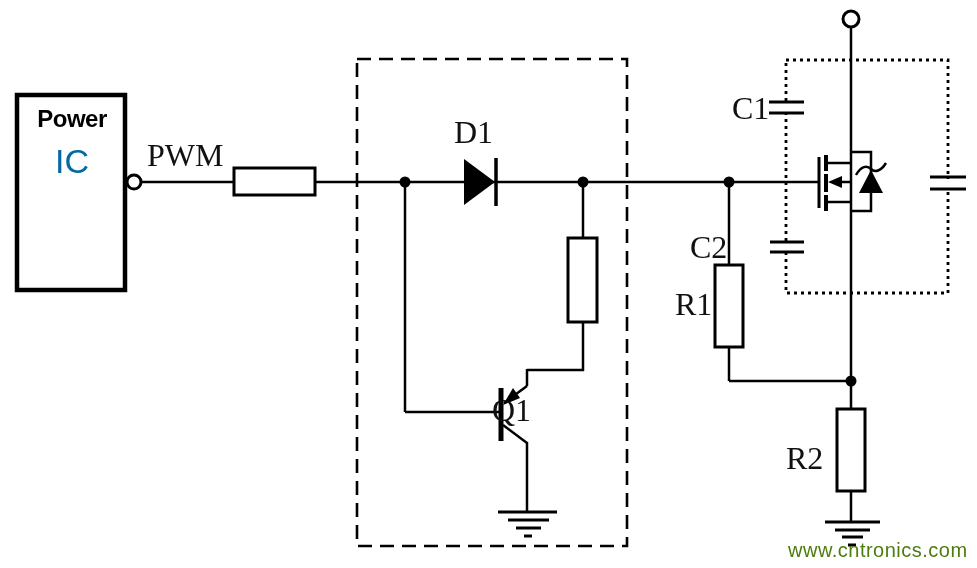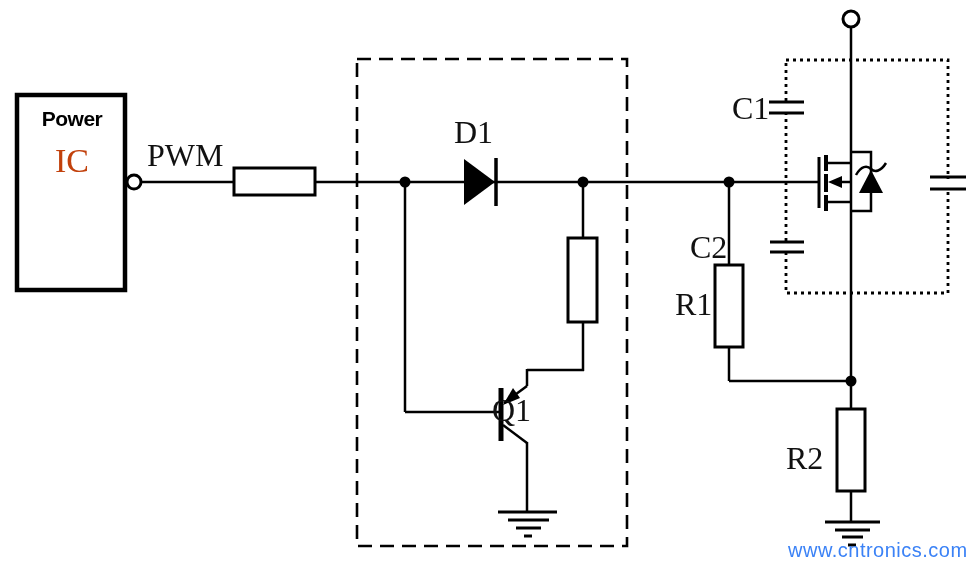--- a/index.html
+++ b/index.html
@@ -21,29 +21,29 @@
   }
   .ps-text{
     position:absolute;
     left:17px;top:106px;width:110px;
     text-align:center;
     color:#000000;
   }
   .ps-bold{
     font-family:"Liberation Sans","DejaVu Sans",sans-serif;
     font-weight:bold;
-    font-size:21px;
+    font-size:24px;
     line-height:26px;
     letter-spacing:-0.5px;
   }
   .ps-ic{
-    font-family:Liberation Serif, serif;
+    font-family:Liberation Sans, sans-serif;
     font-size:34px;
     margin-top:10px;
-    color:#c2410c;
+    color:#0369a1;
   }
   .watermark{
     position:absolute;
     left:788px;top:539px;
     font-family:"Liberation Sans","DejaVu Sans",sans-serif;
     font-size:20px;
     letter-spacing:0.5px;
     white-space:nowrap;
   }
 </style>
@@ -178,14 +178,14 @@
   </div>
 
   <div class="lbl" style="left:147px;top:139px;">PWM</div>
   <div class="lbl" style="left:454px;top:116px;">D1</div>
   <div class="lbl" style="left:492px;top:394px;">Q1</div>
   <div class="lbl" style="left:732px;top:92px;">C1</div>
   <div class="lbl" style="left:690px;top:231px;text-align:center;">C2</div>
   <div class="lbl" style="left:675px;top:288px;font-family:Liberation Serif, serif;">R1</div>
   <div class="lbl" style="left:786px;top:442px;">R2</div>
 
-  <div class="watermark" style="color: #3b82f6;">www.cntronics.com</div>
+  <div class="watermark" style="color: #4d7c0f;">www.cntronics.com</div>
 </div>
 
 </body></html>

